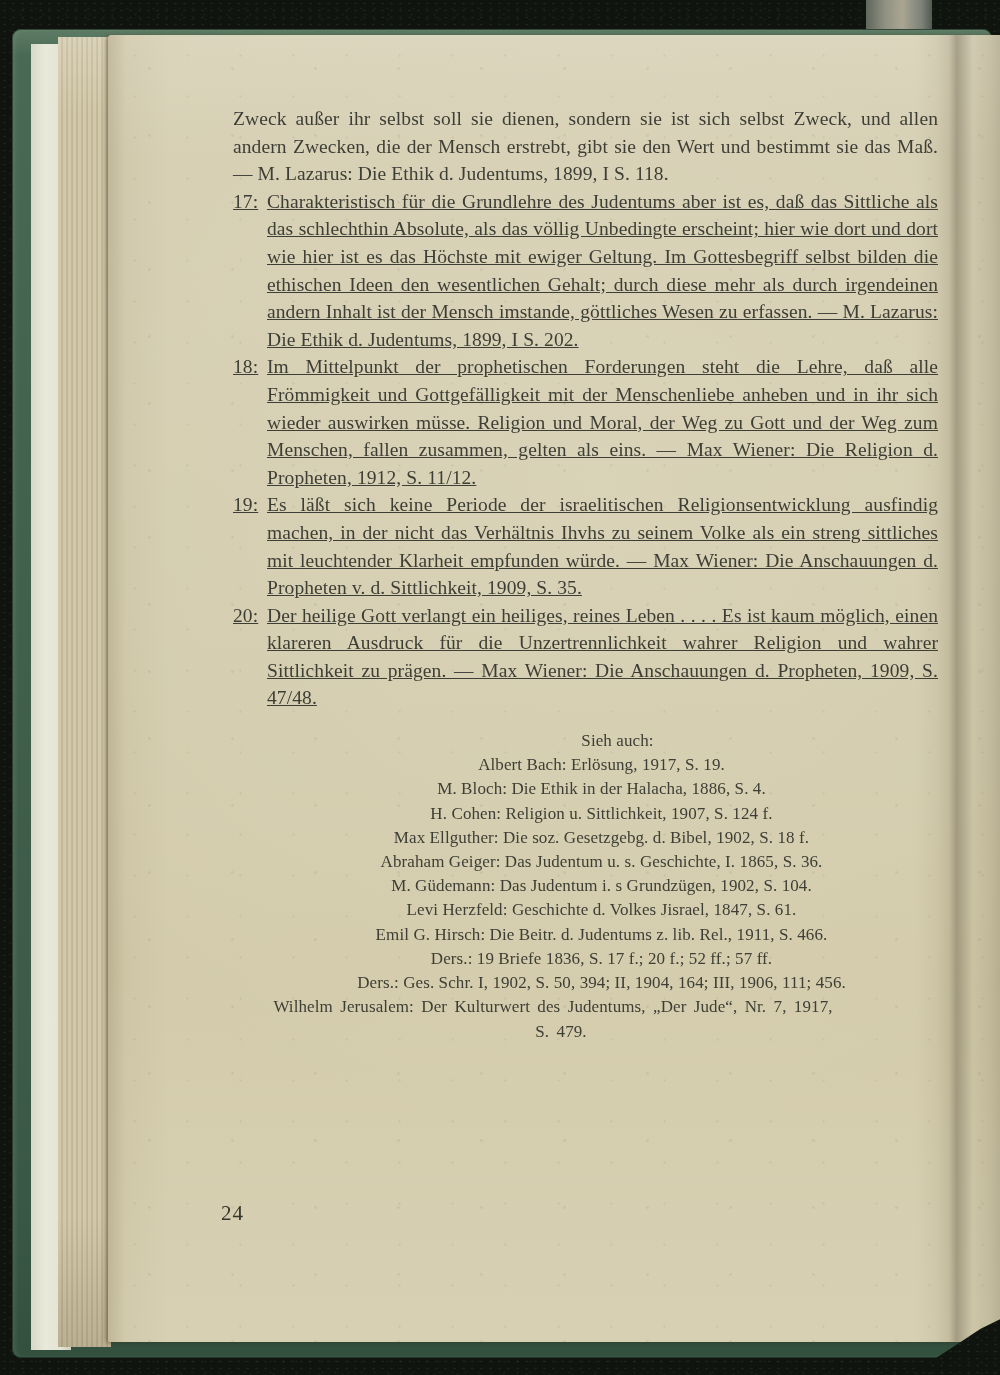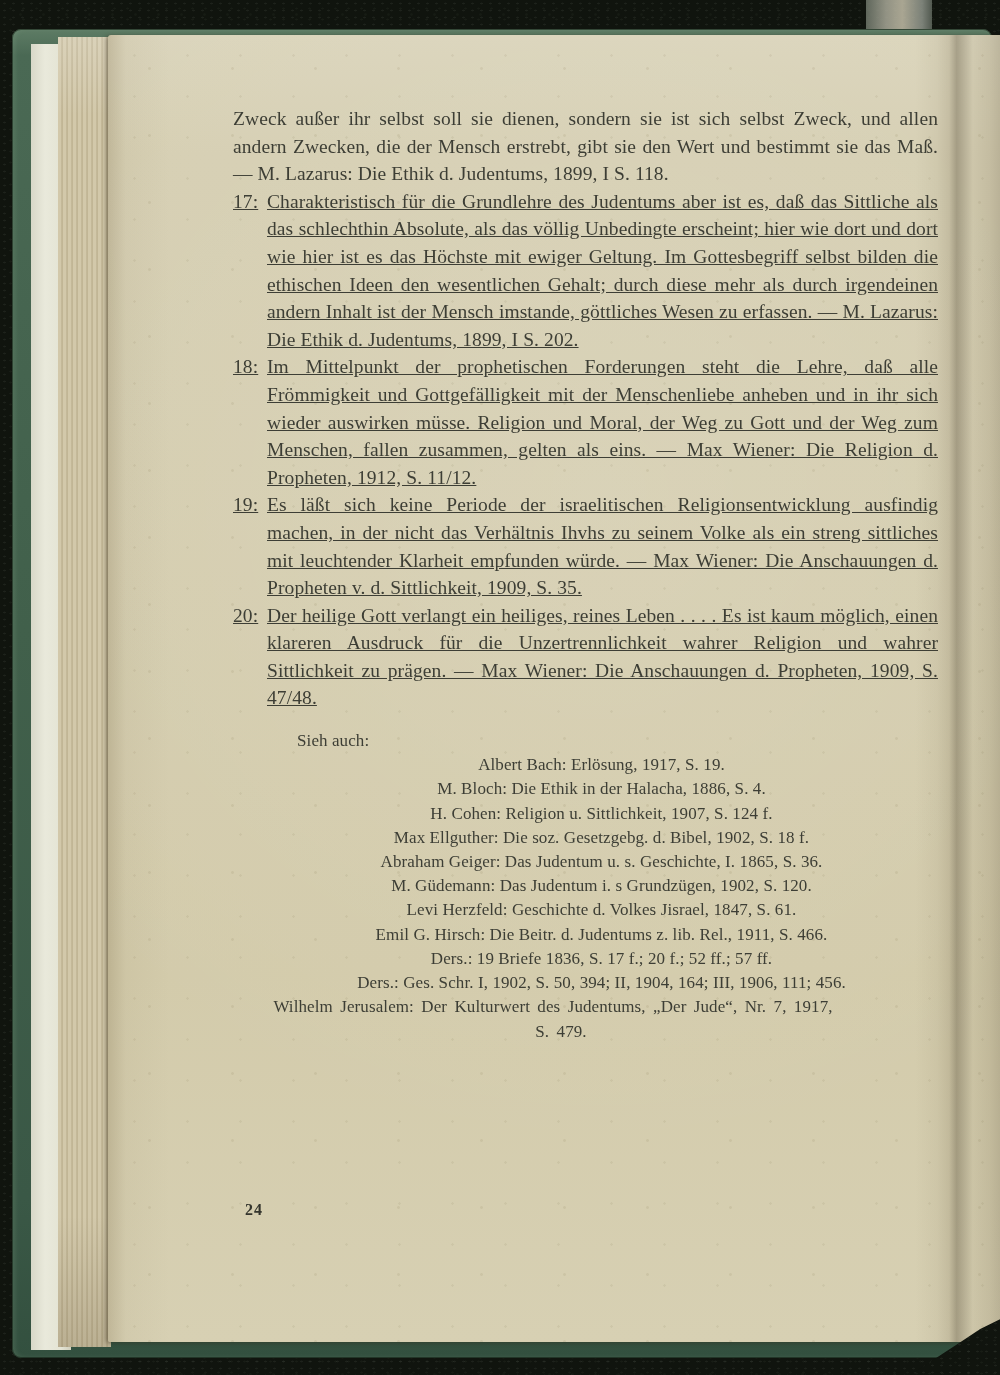--- a/index.html
+++ b/index.html
@@ -72,26 +72,26 @@
   }
   .text-col {
     position:absolute; left:125px; top:70px; width:705px;
     font-size:19.5px; line-height:27.6px; letter-spacing:0.1px;
   }
   .para { margin:0; text-align:justify; }
   .note { display:flex;text-decoration:underline; }
   .note-num { flex:0 0 34px; }
   .note-text { flex:1; text-align:justify; }
   .bib { margin-top:17px; margin-left:32px; font-size:17px; line-height:24.2px; }
-  .bib-head { margin-left:32px; }
+  .bib-head { margin-left:32px;text-align:center; }
   .bib-entry { padding-left:16px; text-indent:-16px;text-align:center; }
   .bib-entry.wide { max-width:560px; word-spacing:3px; }
   .pagenum {
-    position:absolute; left:137px; top:1166px;
-    font-size:16px; font-weight:bold; color:#34352d; letter-spacing:1px;
+    position:absolute; left:113px; top:1166px;
+    font-size:21px; font-weight:normal; color:#34352d; letter-spacing:1px;
   }
 </style>
 </head>
 <body>
 
 <div class="scene">
   <div class="tab-sliver"></div>
   <div class="cover"></div>
   <div class="endpaper"></div>
   <div class="page-stack"></div>
@@ -117,21 +117,21 @@
         <span class="note-text">Der heilige Gott verlangt ein heiliges, reines Leben . . . . Es ist kaum möglich, einen klareren Ausdruck für die Unzertrennlichkeit wahrer Religion und wahrer Sittlichkeit zu prägen. — Max Wiener: Die Anschauungen d. Propheten, 1909, S. 47/48.</span>
       </div>
 
       <div class="bib">
         <div class="bib-head">Sieh auch:</div>
         <div class="bib-entry">Albert Bach: Erlösung, 1917, S. 19.</div>
         <div class="bib-entry">M. Bloch: Die Ethik in der Halacha, 1886, S. 4.</div>
         <div class="bib-entry">H. Cohen: Religion u. Sittlichkeit, 1907, S. 124 f.</div>
         <div class="bib-entry">Max Ellguther: Die soz. Gesetzgebg. d. Bibel, 1902, S. 18 f.</div>
         <div class="bib-entry">Abraham Geiger: Das Judentum u. s. Geschichte, I. 1865, S. 36.</div>
-        <div class="bib-entry">M. Güdemann: Das Judentum i. s Grundzügen, 1902, S. 120.</div>
+        <div class="bib-entry">M. Güdemann: Das Judentum i. s Grundzügen, 1902, S. 104.</div>
         <div class="bib-entry">Levi Herzfeld: Geschichte d. Volkes Jisrael, 1847, S. 61.</div>
         <div class="bib-entry">Emil G. Hirsch: Die Beitr. d. Judentums z. lib. Rel., 1911, S. 466.</div>
         <div class="bib-entry">Ders.: 19 Briefe 1836, S. 17 f.; 20 f.; 52 ff.; 57 ff.</div>
         <div class="bib-entry">Ders.: Ges. Schr. I, 1902, S. 50, 394; II, 1904, 164; III, 1906, 111; 456.</div>
         <div class="bib-entry wide">Wilhelm Jerusalem: Der Kulturwert des Judentums, „Der Jude“, Nr. 7, 1917, S. 479.</div>
       </div>
     </div>
 
     <div class="pagenum">24</div>
   </div>

